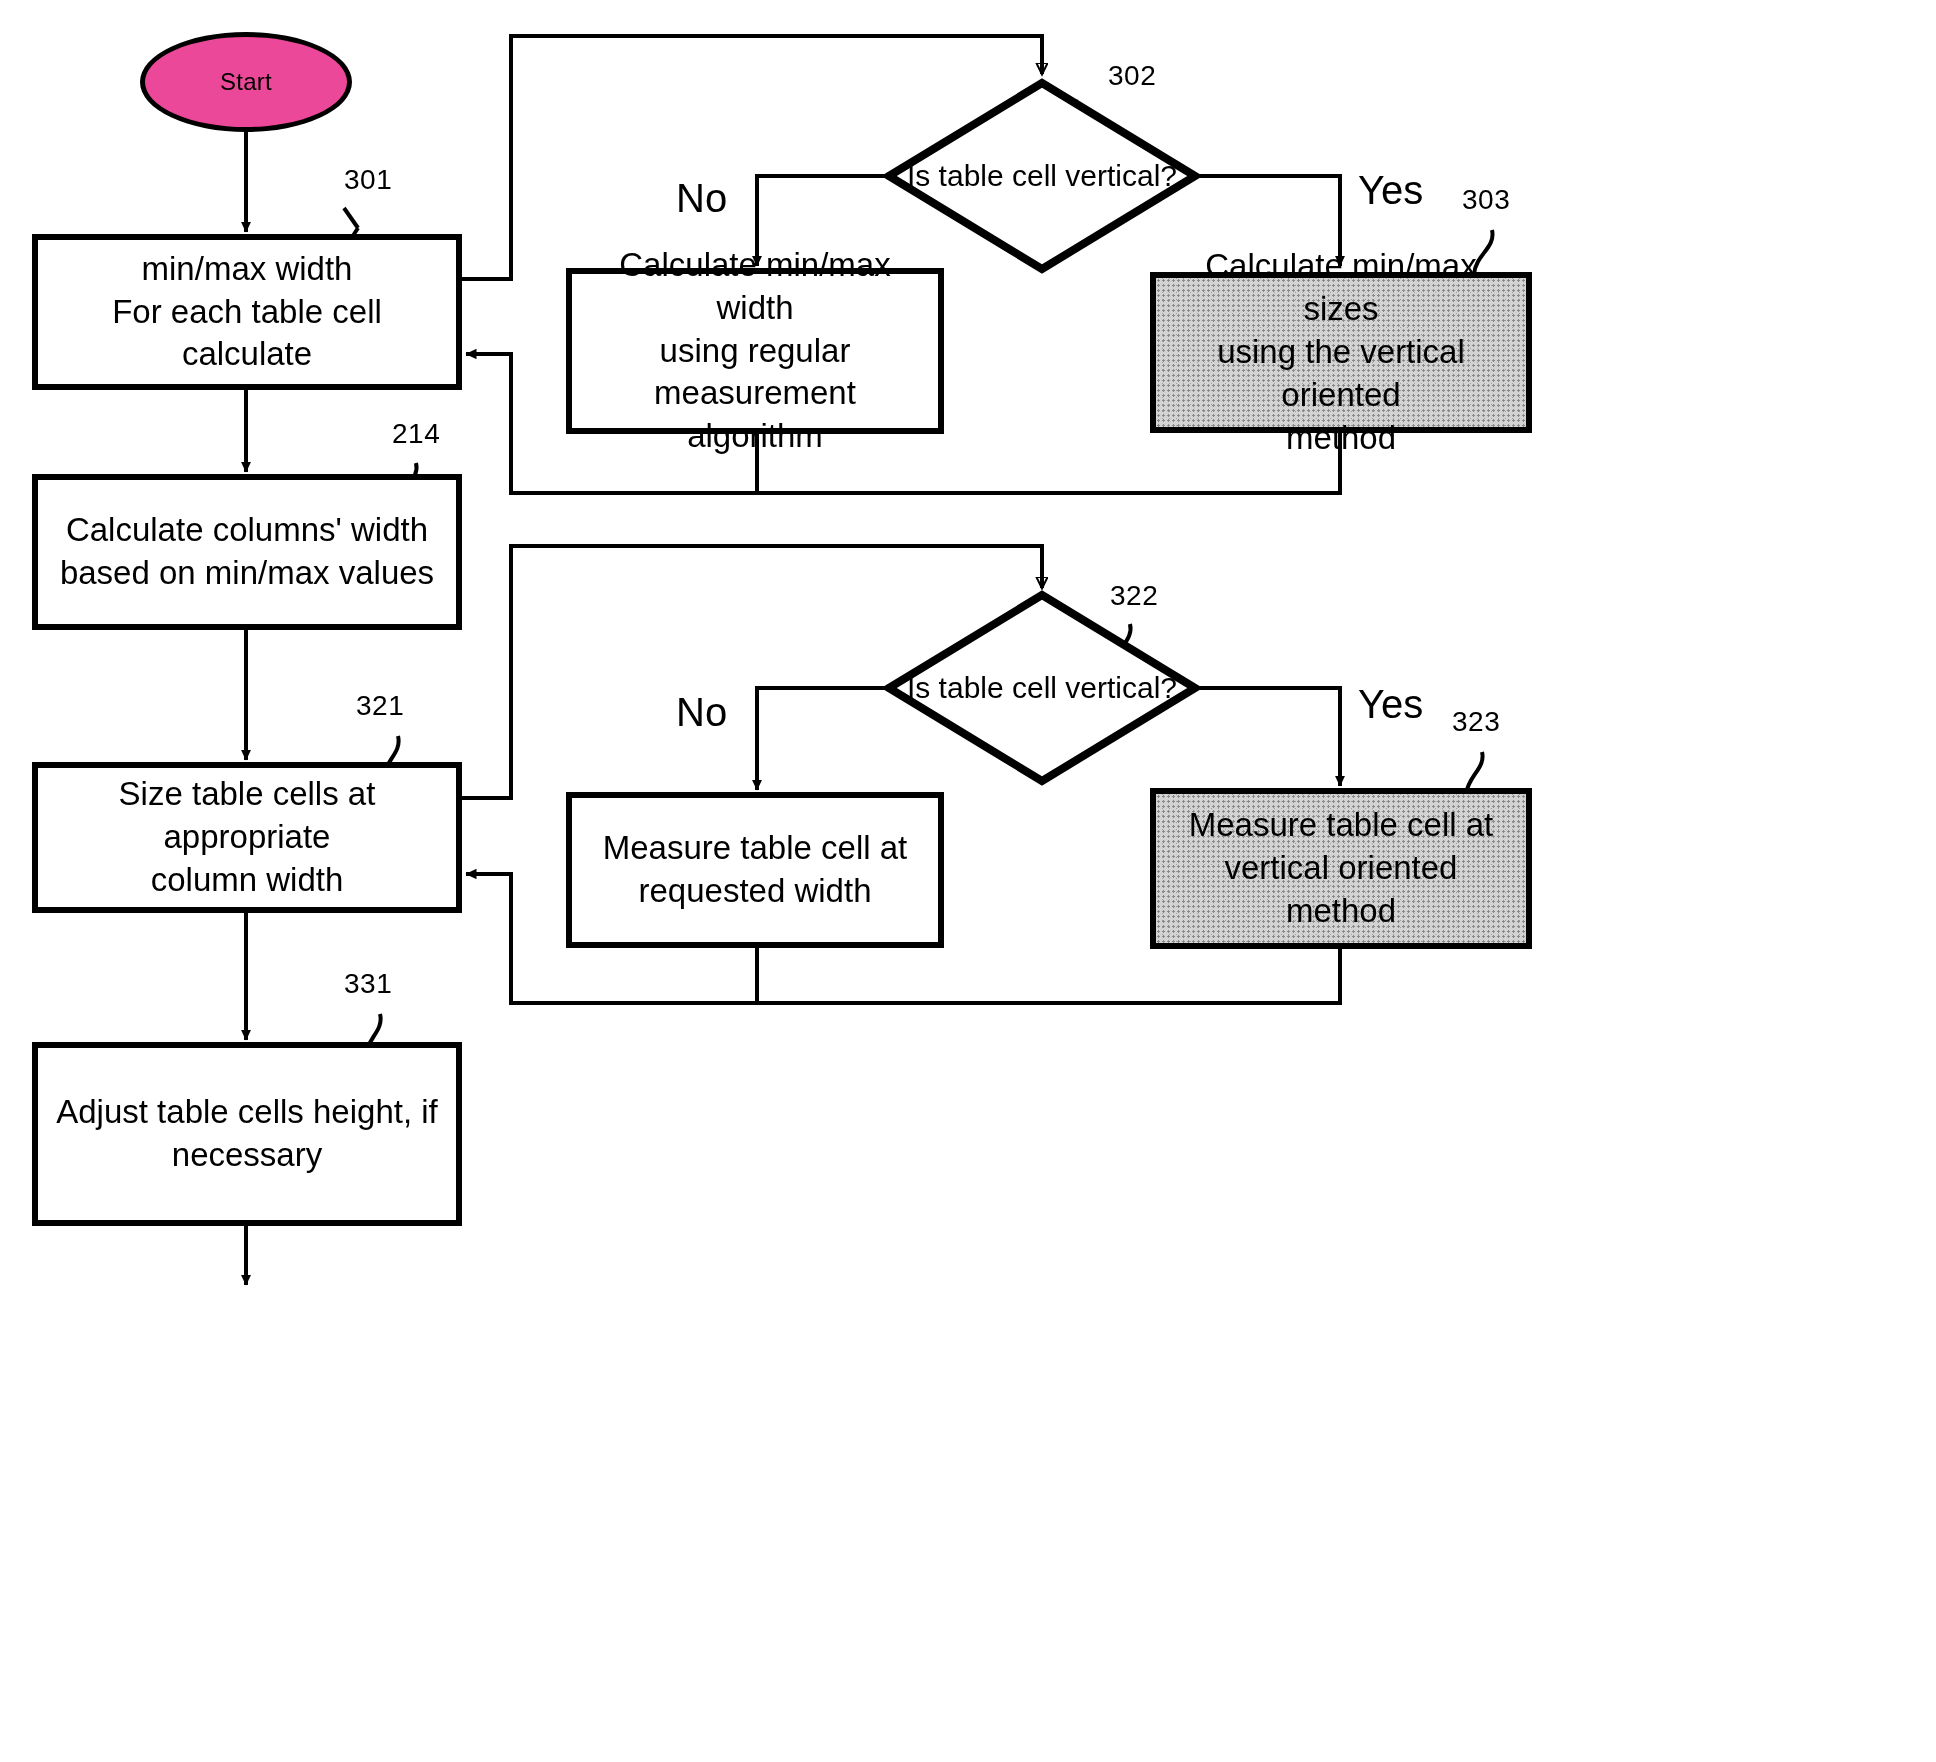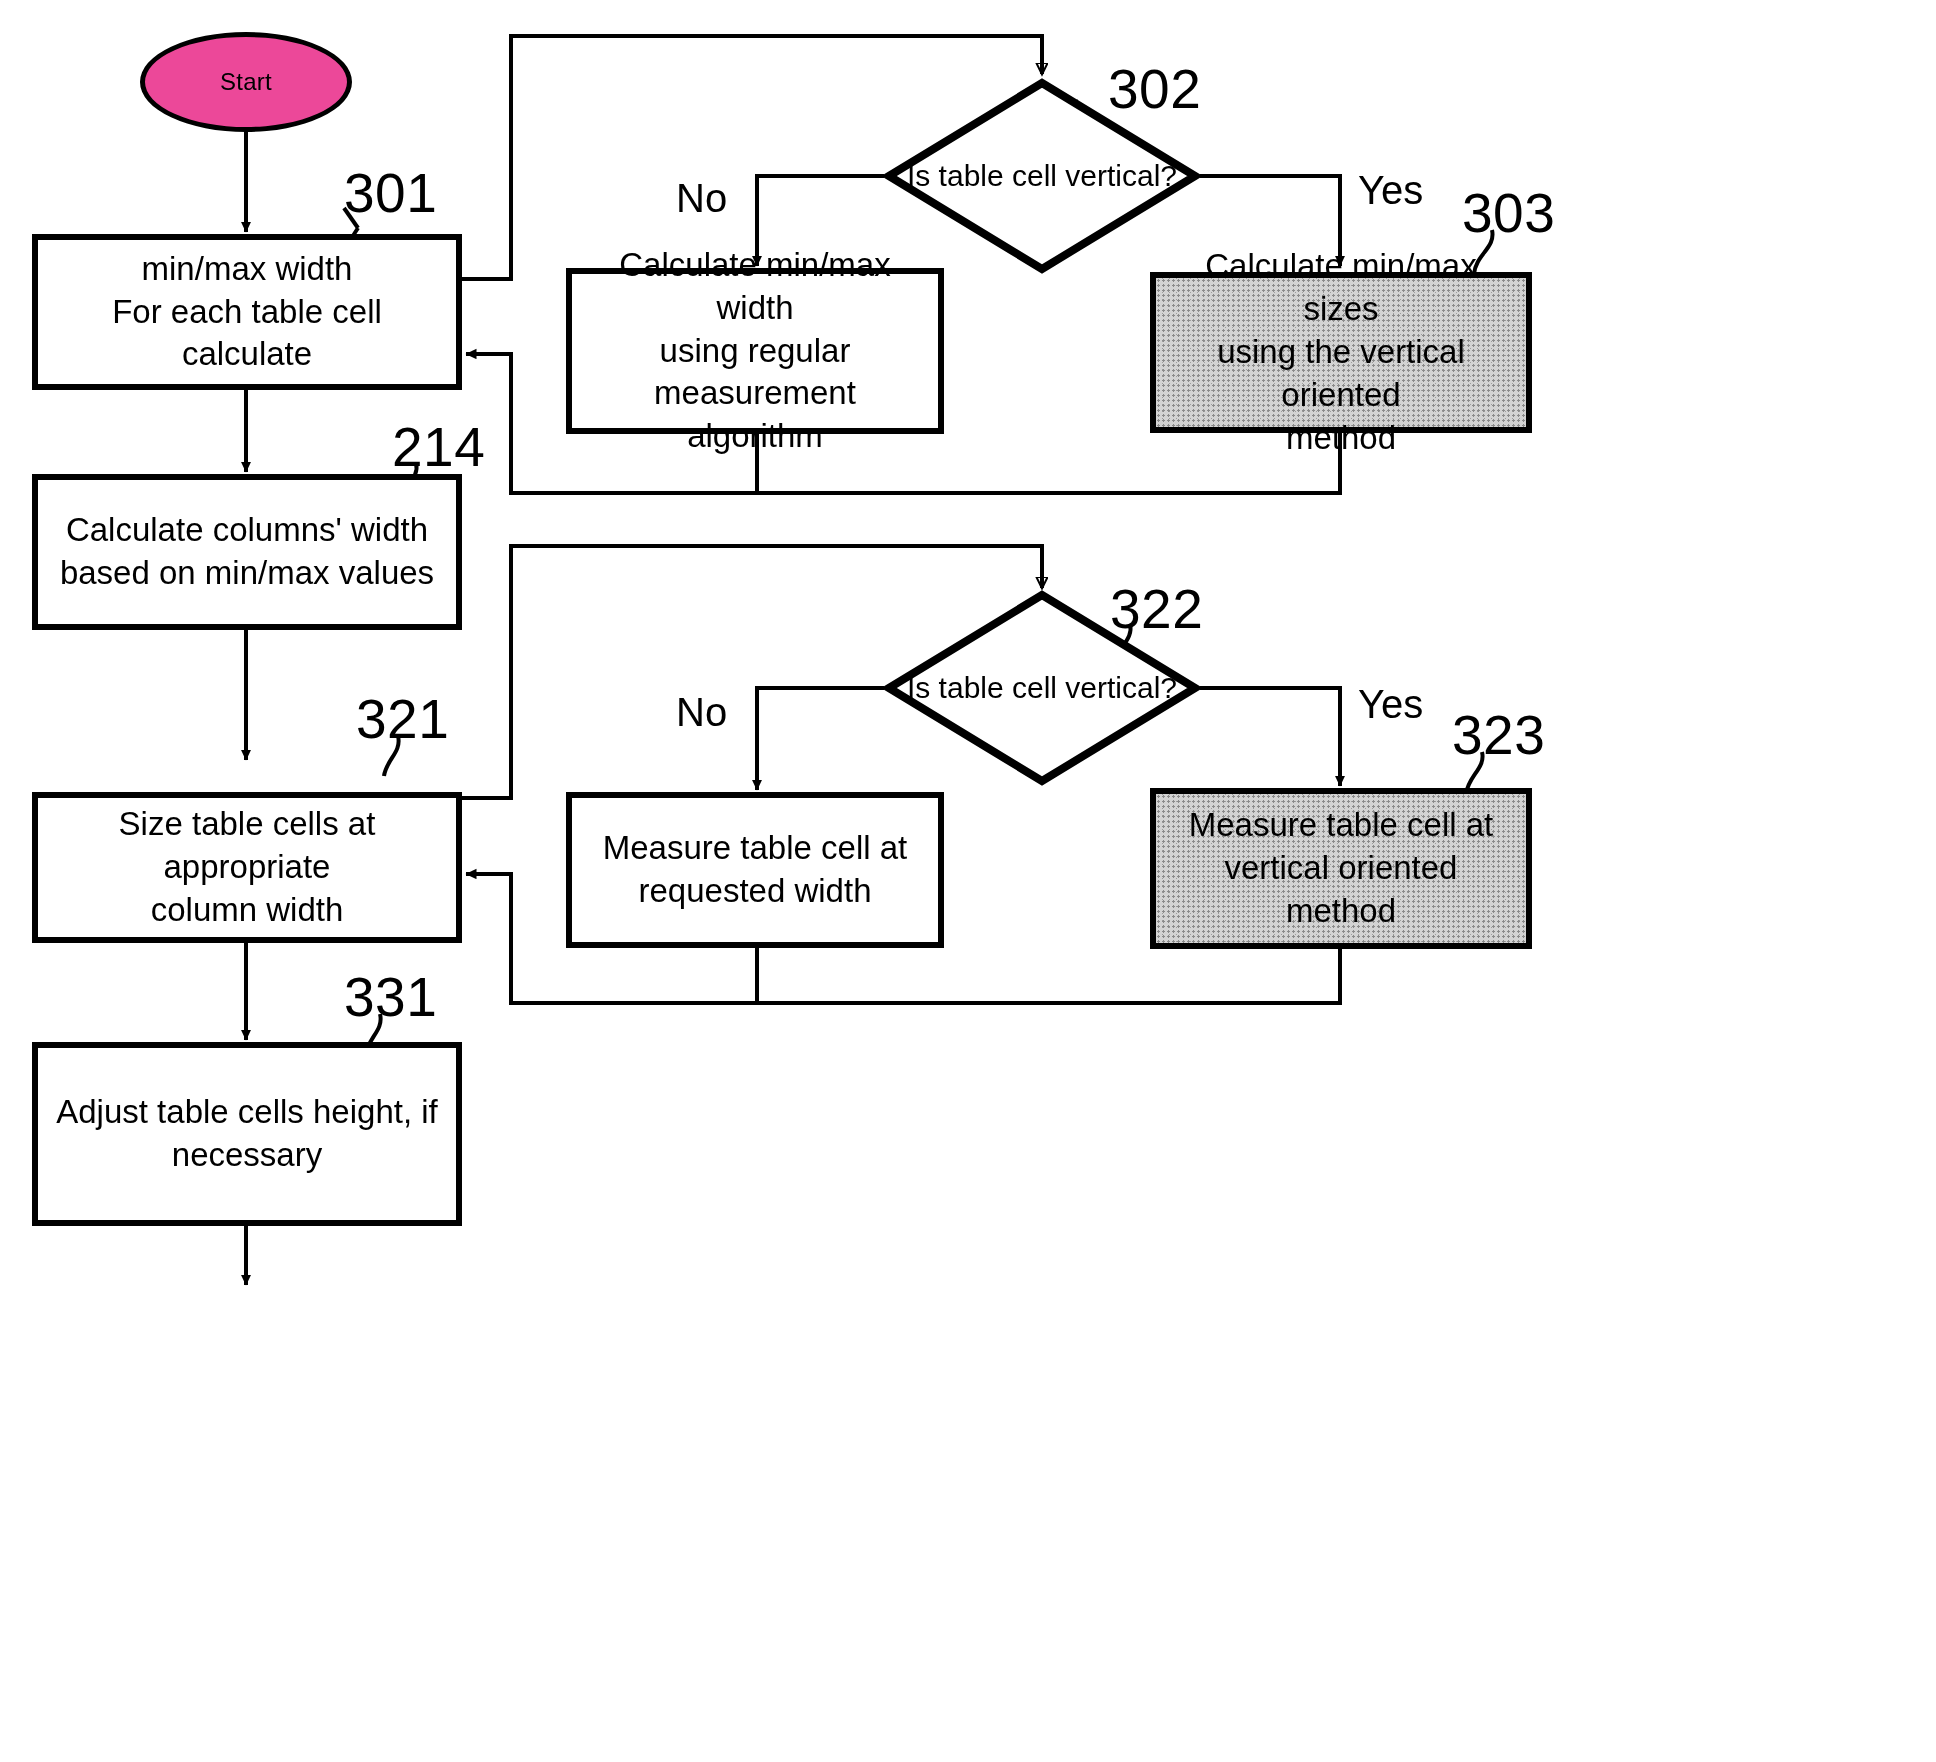--- a/index.html
+++ b/index.html
@@ -77,21 +77,21 @@
     align-items: center;
     justify-content: center;
     font-size: 30px;
     white-space: nowrap;
     z-index: 3;
   }
 
   
   .ref {
     position: absolute;
-    font-size: 55px;
+    font-size: 28px;
     letter-spacing: 0.5px;
     line-height: 1;
     white-space: nowrap;
   }
 
   
   .branch {
     position: absolute;
     font-size: 40px;
     line-height: 1;
@@ -172,21 +172,21 @@
   <div class="ref" style="left:344px; top:166px;">301</div>
 
   <div class="node process" style="left:32px; top:474px; width:430px; height:156px;">
     <div>
       <span class="txt">Calculate columns' width</span>
       <span class="txt">based on min/max values</span>
     </div>
   </div>
   <div class="ref" style="left:392px; top:420px;">214</div>
 
-  <div class="node process" style="left:32px; top:762px; width:430px; height:151px;margin-top:30px;">
+  <div class="node process" style="left:32px; top:762px; width:430px; height:151px;">
     <div>
       <span class="txt">Size table cells at appropriate</span>
       <span class="txt">column width</span>
     </div>
   </div>
   <div class="ref" style="left:356px; top:692px;">321</div>
 
   <div class="node process" style="left:32px; top:1042px; width:430px; height:184px;">
     <div>
       <span class="txt">Adjust table cells height, if</span>

